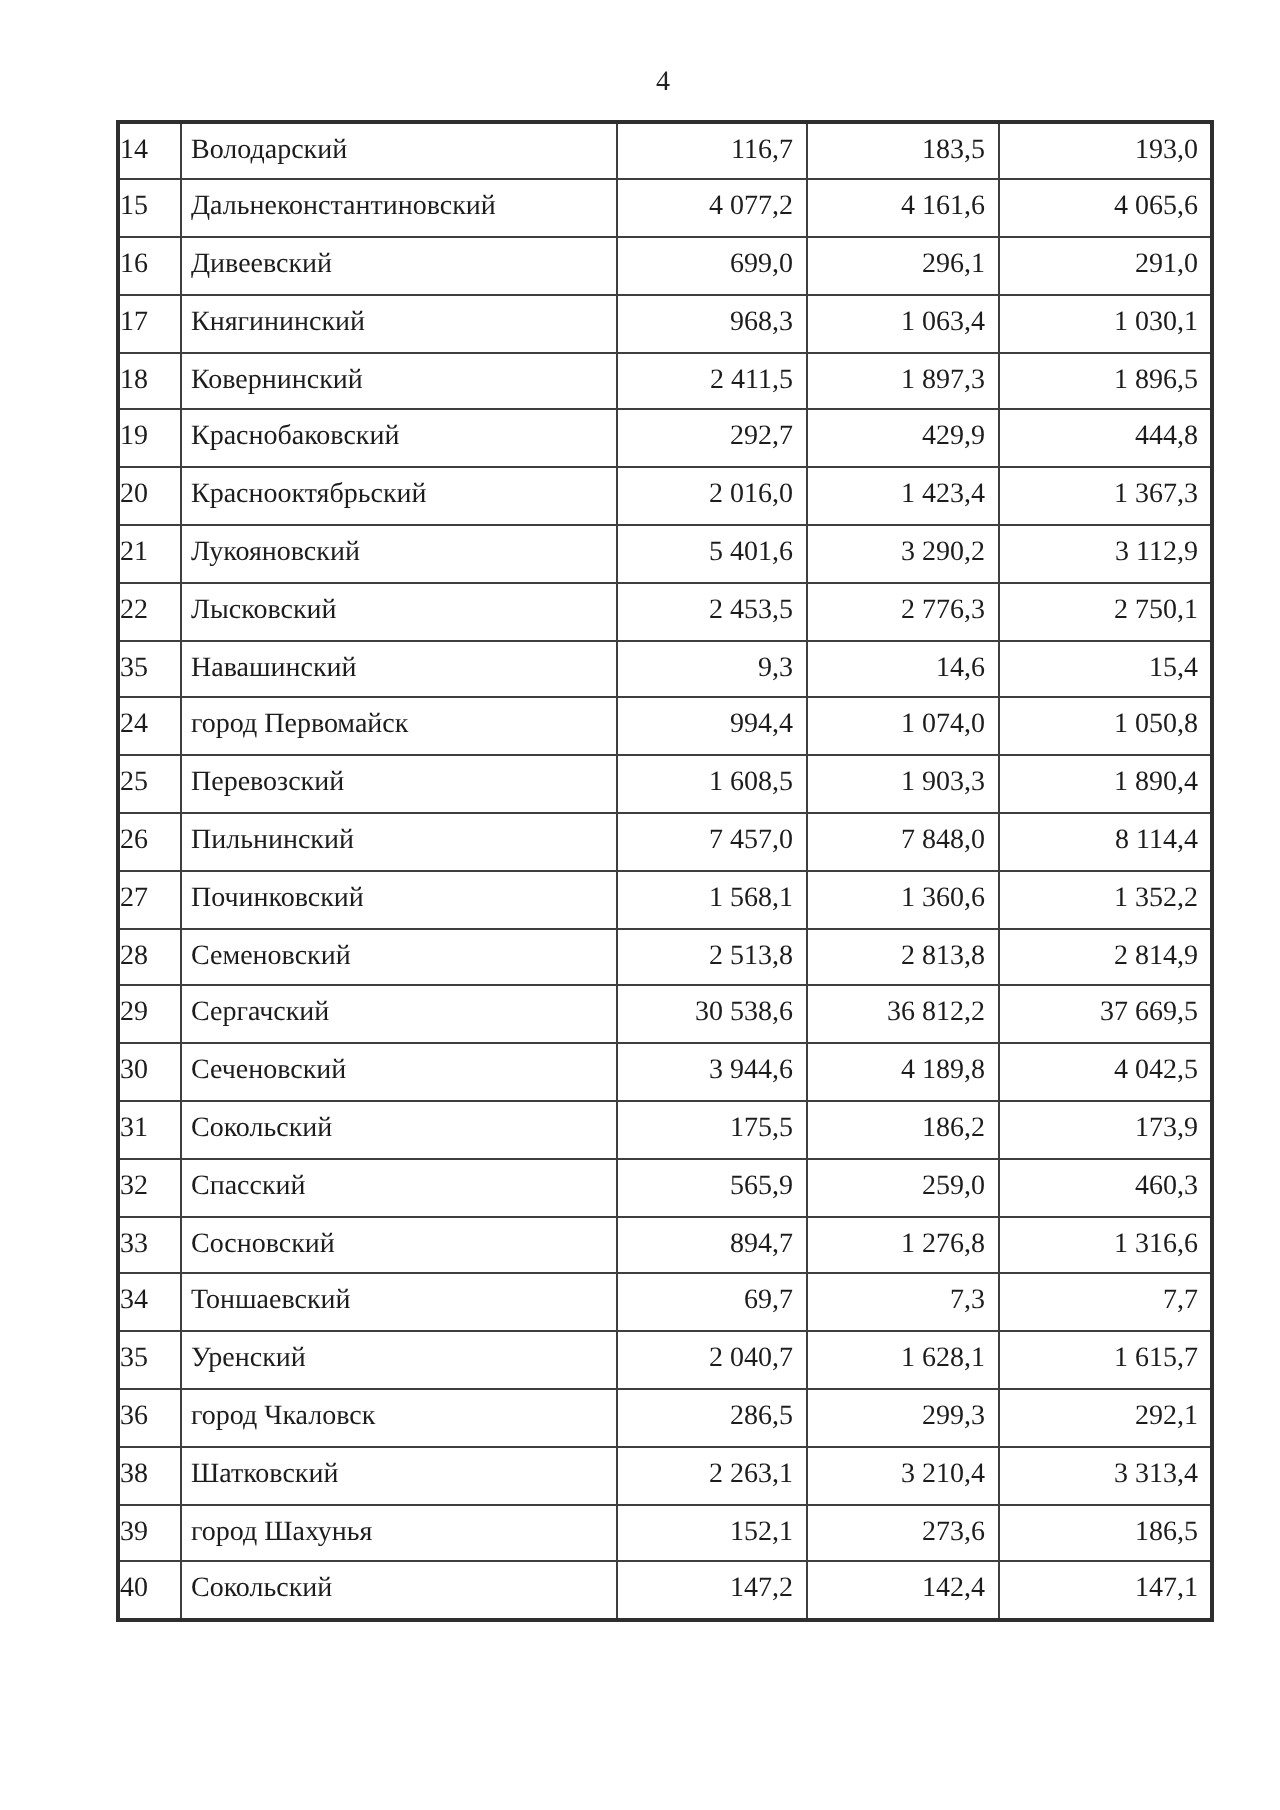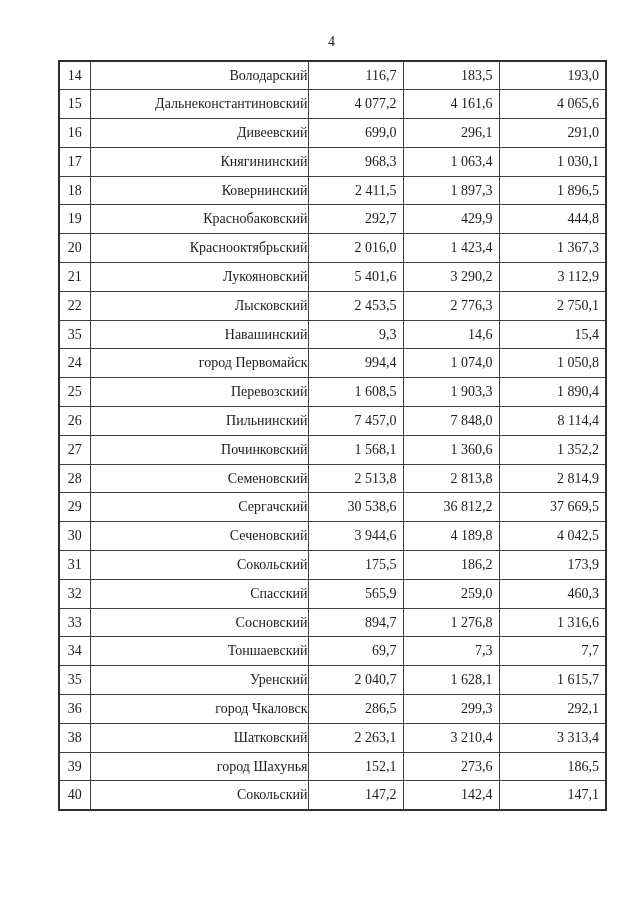--- a/index.html
+++ b/index.html
@@ -32,22 +32,22 @@
   }
   table.data-table td {
     border: 1.4px solid #3e3e3e;
     height: 28.8px;
     vertical-align: middle;
     white-space: nowrap;
     overflow: hidden;
     color: #1c1c1c;
   }
   table.data-table { border: 2px solid #2e2e2e; }
-  td.c-num  { text-align: center; }
-  td.c-name { text-align: right;  padding-left: 5px; }
+  td.c-num  { text-align: left; }
+  td.c-name { text-align: left;  padding-left: 5px; }
   td.c-val  { text-align: right; padding-right: 6px; }
 </style>
 </head>
 <body>
 
 <div class="page">
 
   <div class="page-number">4</div>
 
   <table class="data-table">

